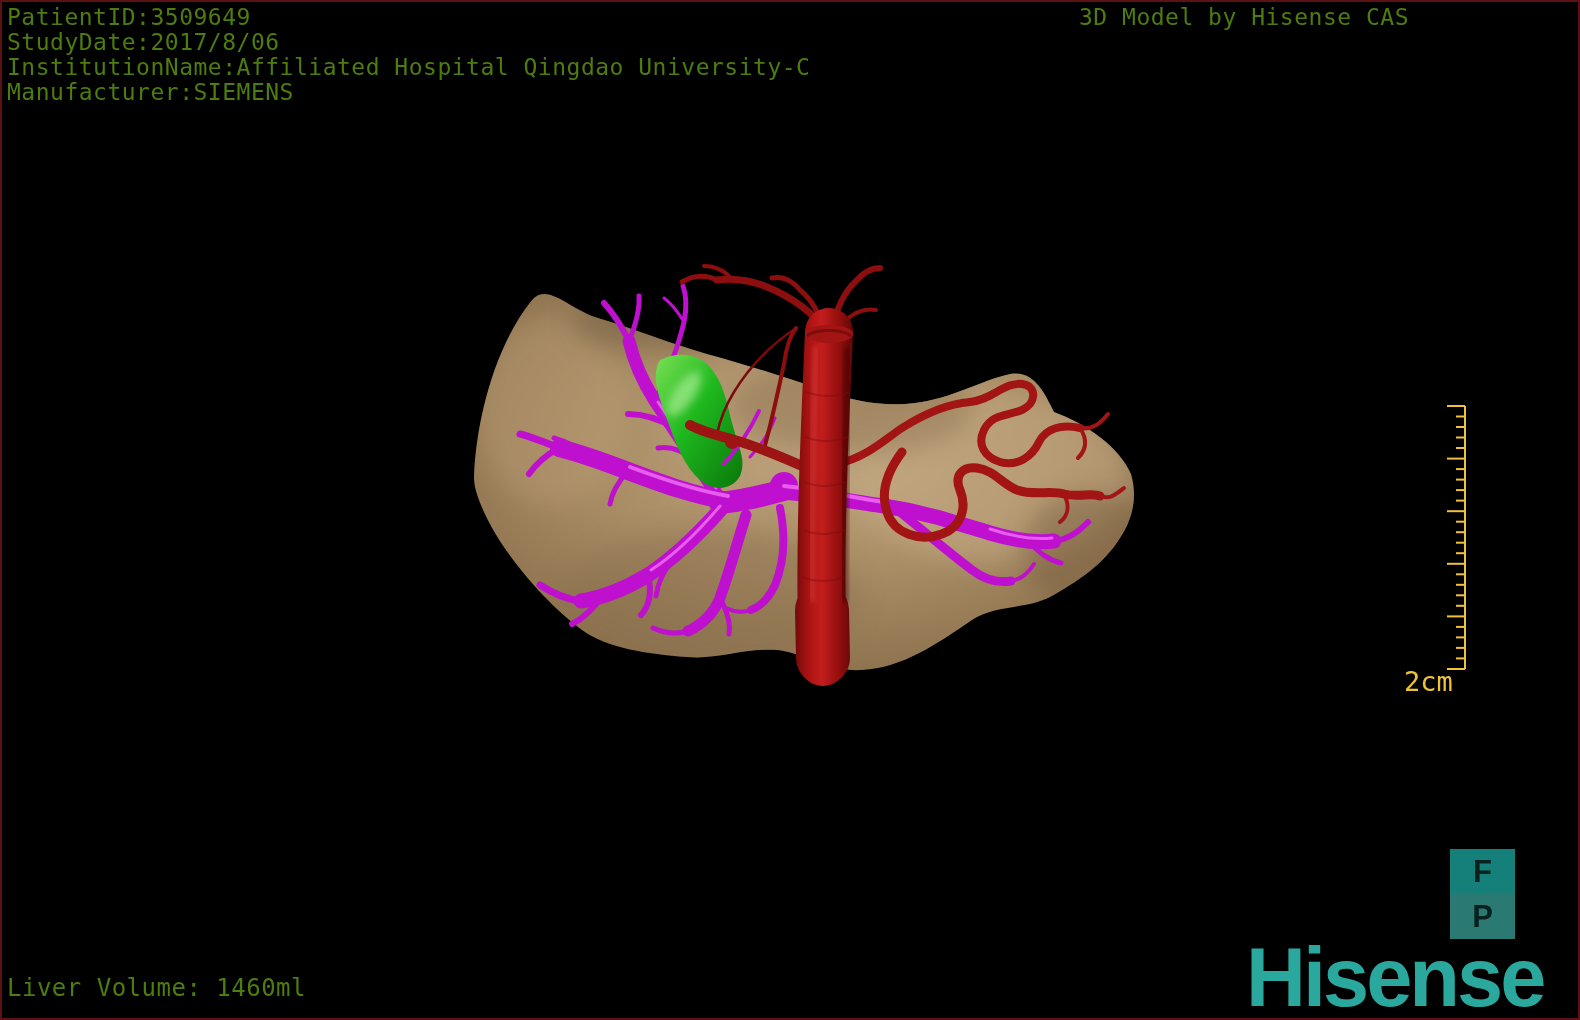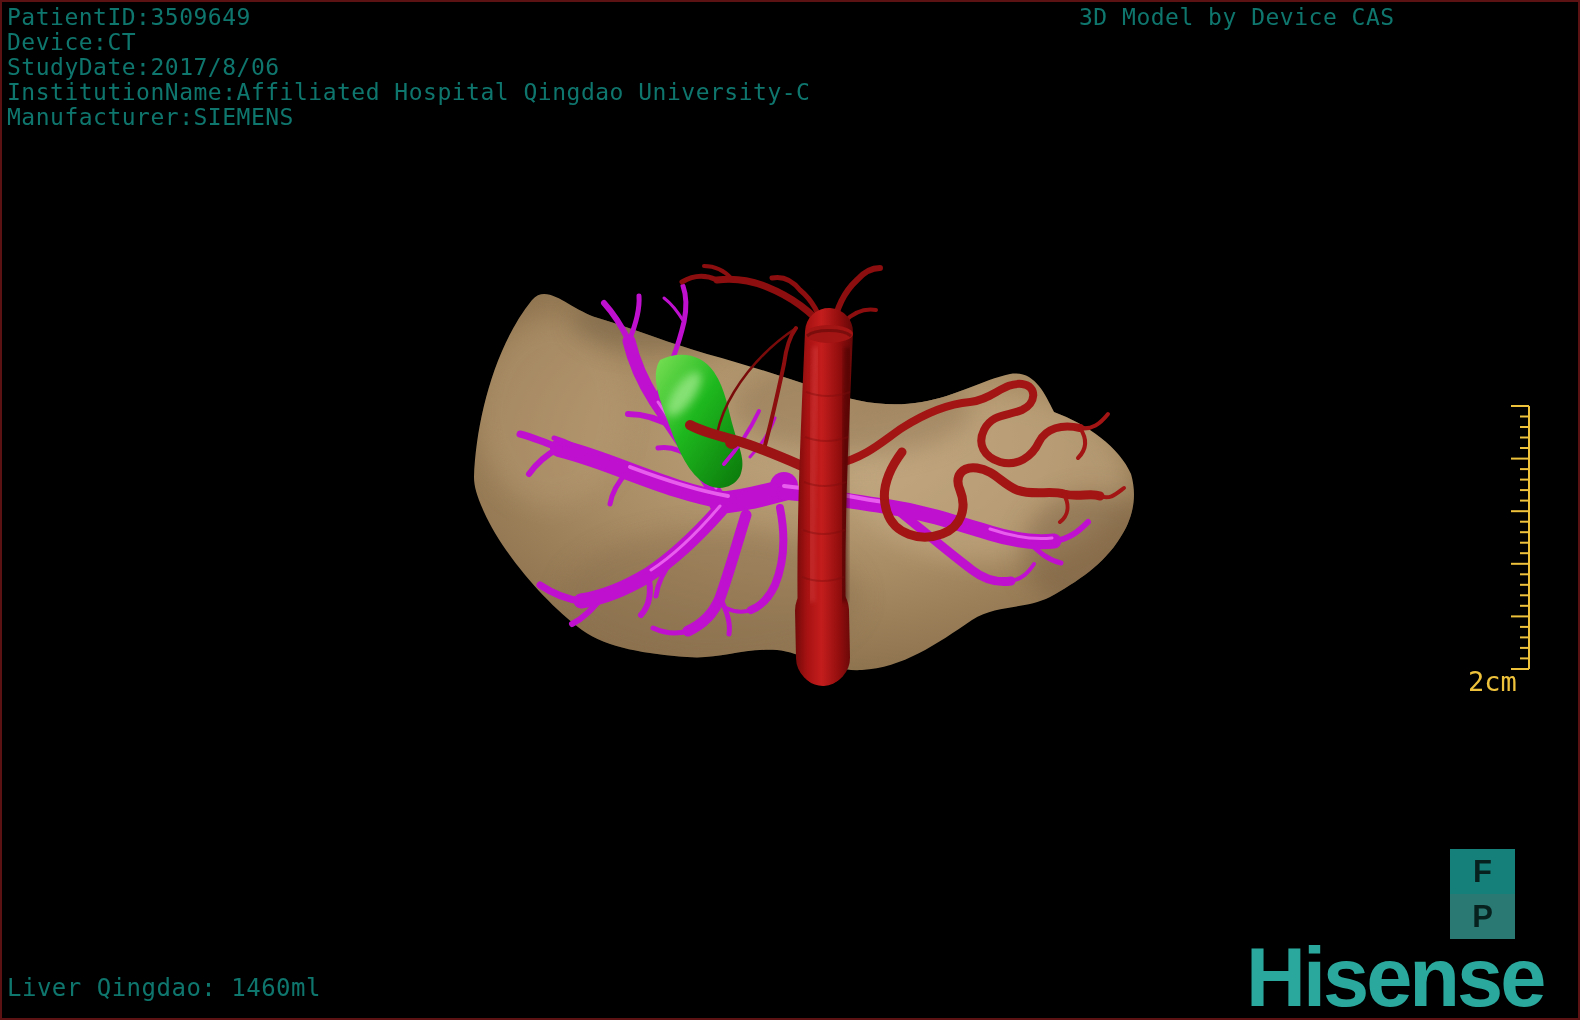--- a/index.html
+++ b/index.html
@@ -6,31 +6,31 @@
   .screen{
     position:relative;
     width:1580px;height:1020px;
     background:#000;
     border:2px solid #5c1112;
     box-sizing:border-box;
     overflow:hidden;
     font-family:"DejaVu Sans Mono","Liberation Mono",monospace;
   }
   .ov-text{
-    color:#0f766e;
+    color:#4d7c0f;
     font-size:23px;
     line-height:25px;
     white-space:pre;
     letter-spacing:0.5px;
   }
   .tl{position:absolute;left:5px;top:3px;}
   .tr{position:absolute;left:1077px;top:3px;}
   .bl{position:absolute;left:5px;top:974px;font-size:24px;}
   .model-wrap{position:absolute;left:430px;top:250px;width:720px;height:450px;}
-  .ruler-wrap{position:absolute;left:1452px;top:393px;width:110px;height:310px;}
+  .ruler-wrap{position:absolute;left:1388px;top:393px;width:110px;height:310px;}
   .fp{position:absolute;left:1448px;top:847px;width:65px;display:flex;flex-direction:column;}
   .fp-btn{
     width:65px;height:45px;
     display:flex;align-items:center;justify-content:center;
     font-family:"Liberation Sans","DejaVu Sans",sans-serif;
     font-weight:bold;font-size:31px;color:#07211f;
     cursor:pointer;user-select:none;
   }
   .fp-f{background:#15807A;}
   .fp-p{background:#2A7A73;}
@@ -42,27 +42,26 @@
     white-space:nowrap;
   }
 </style>
 </head>
 <body>
 
 <div class="screen">
 
   <div class="tl">
     <div class="ov-text">PatientID:3509649</div>
-    <div class="ov-text">Device:CT</div>
     <div class="ov-text">StudyDate:2017/8/06</div>
     <div class="ov-text">InstitutionName:Affiliated Hospital Qingdao University-C</div>
     <div class="ov-text">Manufacturer:SIEMENS</div>
   </div>
 
-  <div class="tr ov-text">3D Model by Device CAS</div>
+  <div class="tr ov-text">3D Model by Hisense CAS</div>
 
   <div class="model-wrap">
     <svg width="720" height="450" viewBox="0 0 720 450">
       <defs>
         <radialGradient id="gLiver" cx="52%" cy="40%" r="78%">
           <stop offset="0%" stop-color="#bfa57e"></stop>
           <stop offset="45%" stop-color="#a88c64"></stop>
           <stop offset="78%" stop-color="#8e734f"></stop>
           <stop offset="100%" stop-color="#6f5639"></stop>
         </radialGradient>
@@ -232,15 +231,15 @@
     </svg>
   </div>
 
   <div class="fp">
     <div class="fp-btn fp-f">F</div>
     <div class="fp-btn fp-p">P</div>
   </div>
 
   <div class="logo">Hisense</div>
 
-  <div class="bl ov-text">Liver Qingdao: 1460ml</div>
+  <div class="bl ov-text">Liver Volume: 1460ml</div>
 
 </div>
 
 </body></html>

